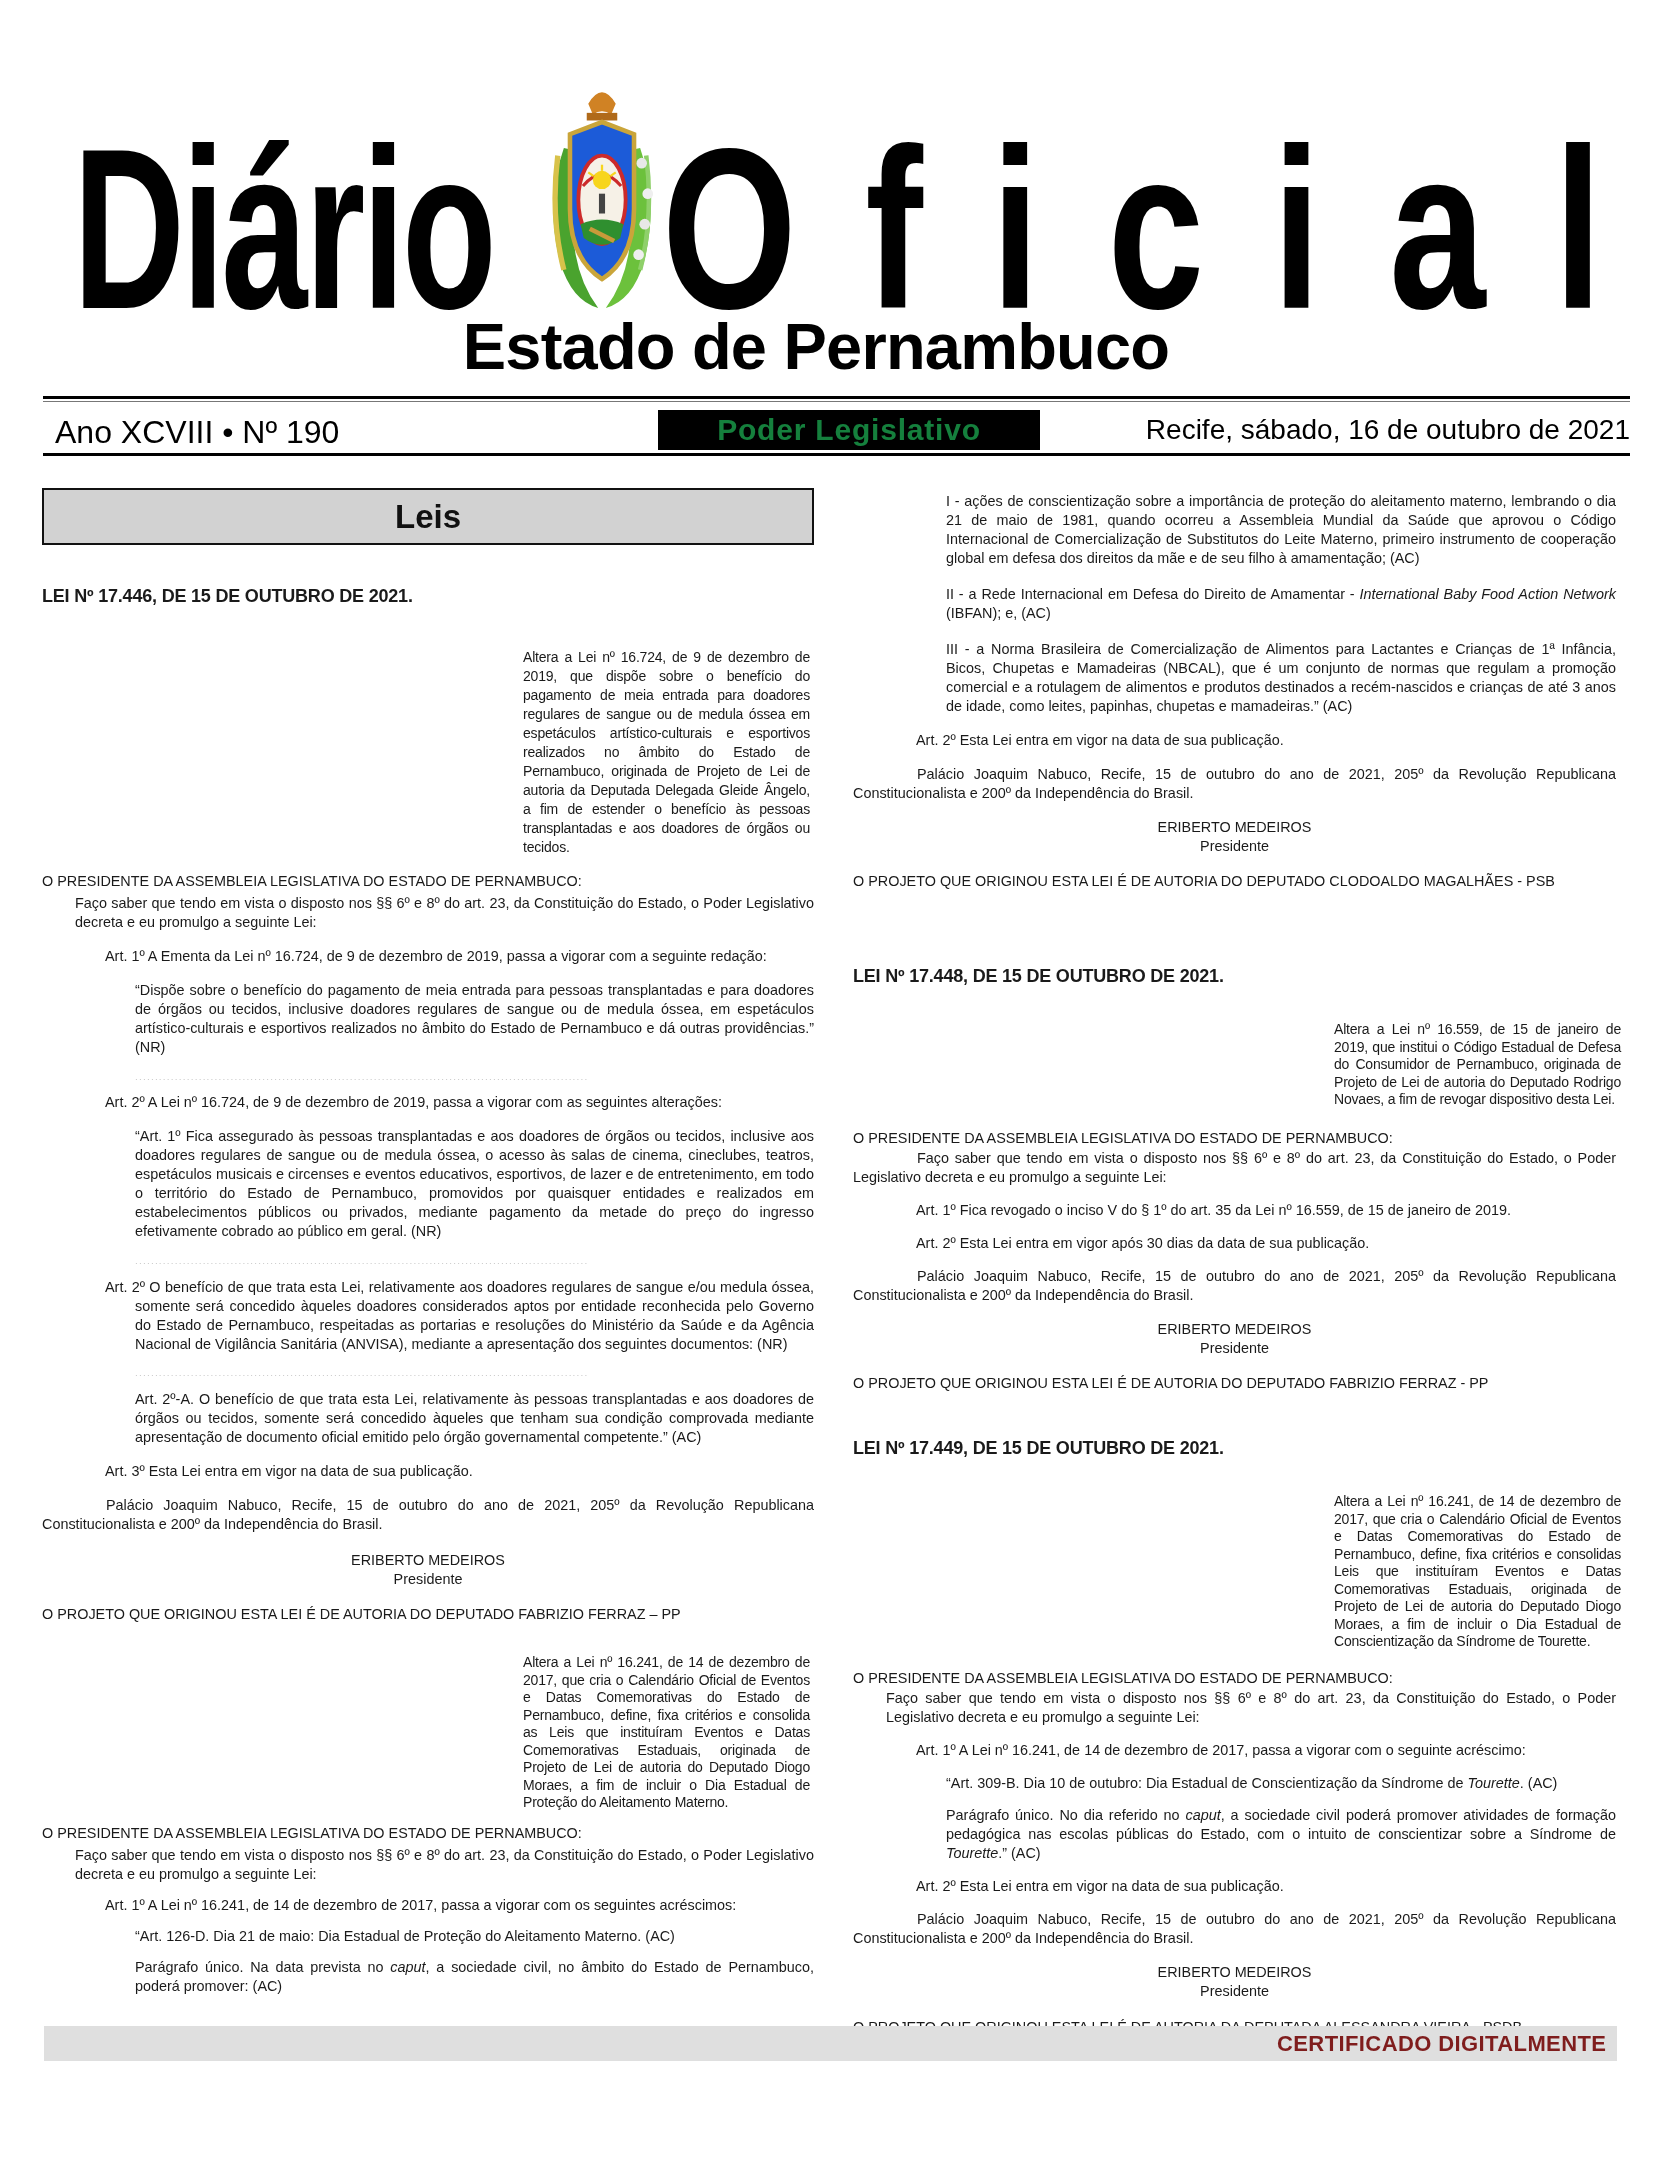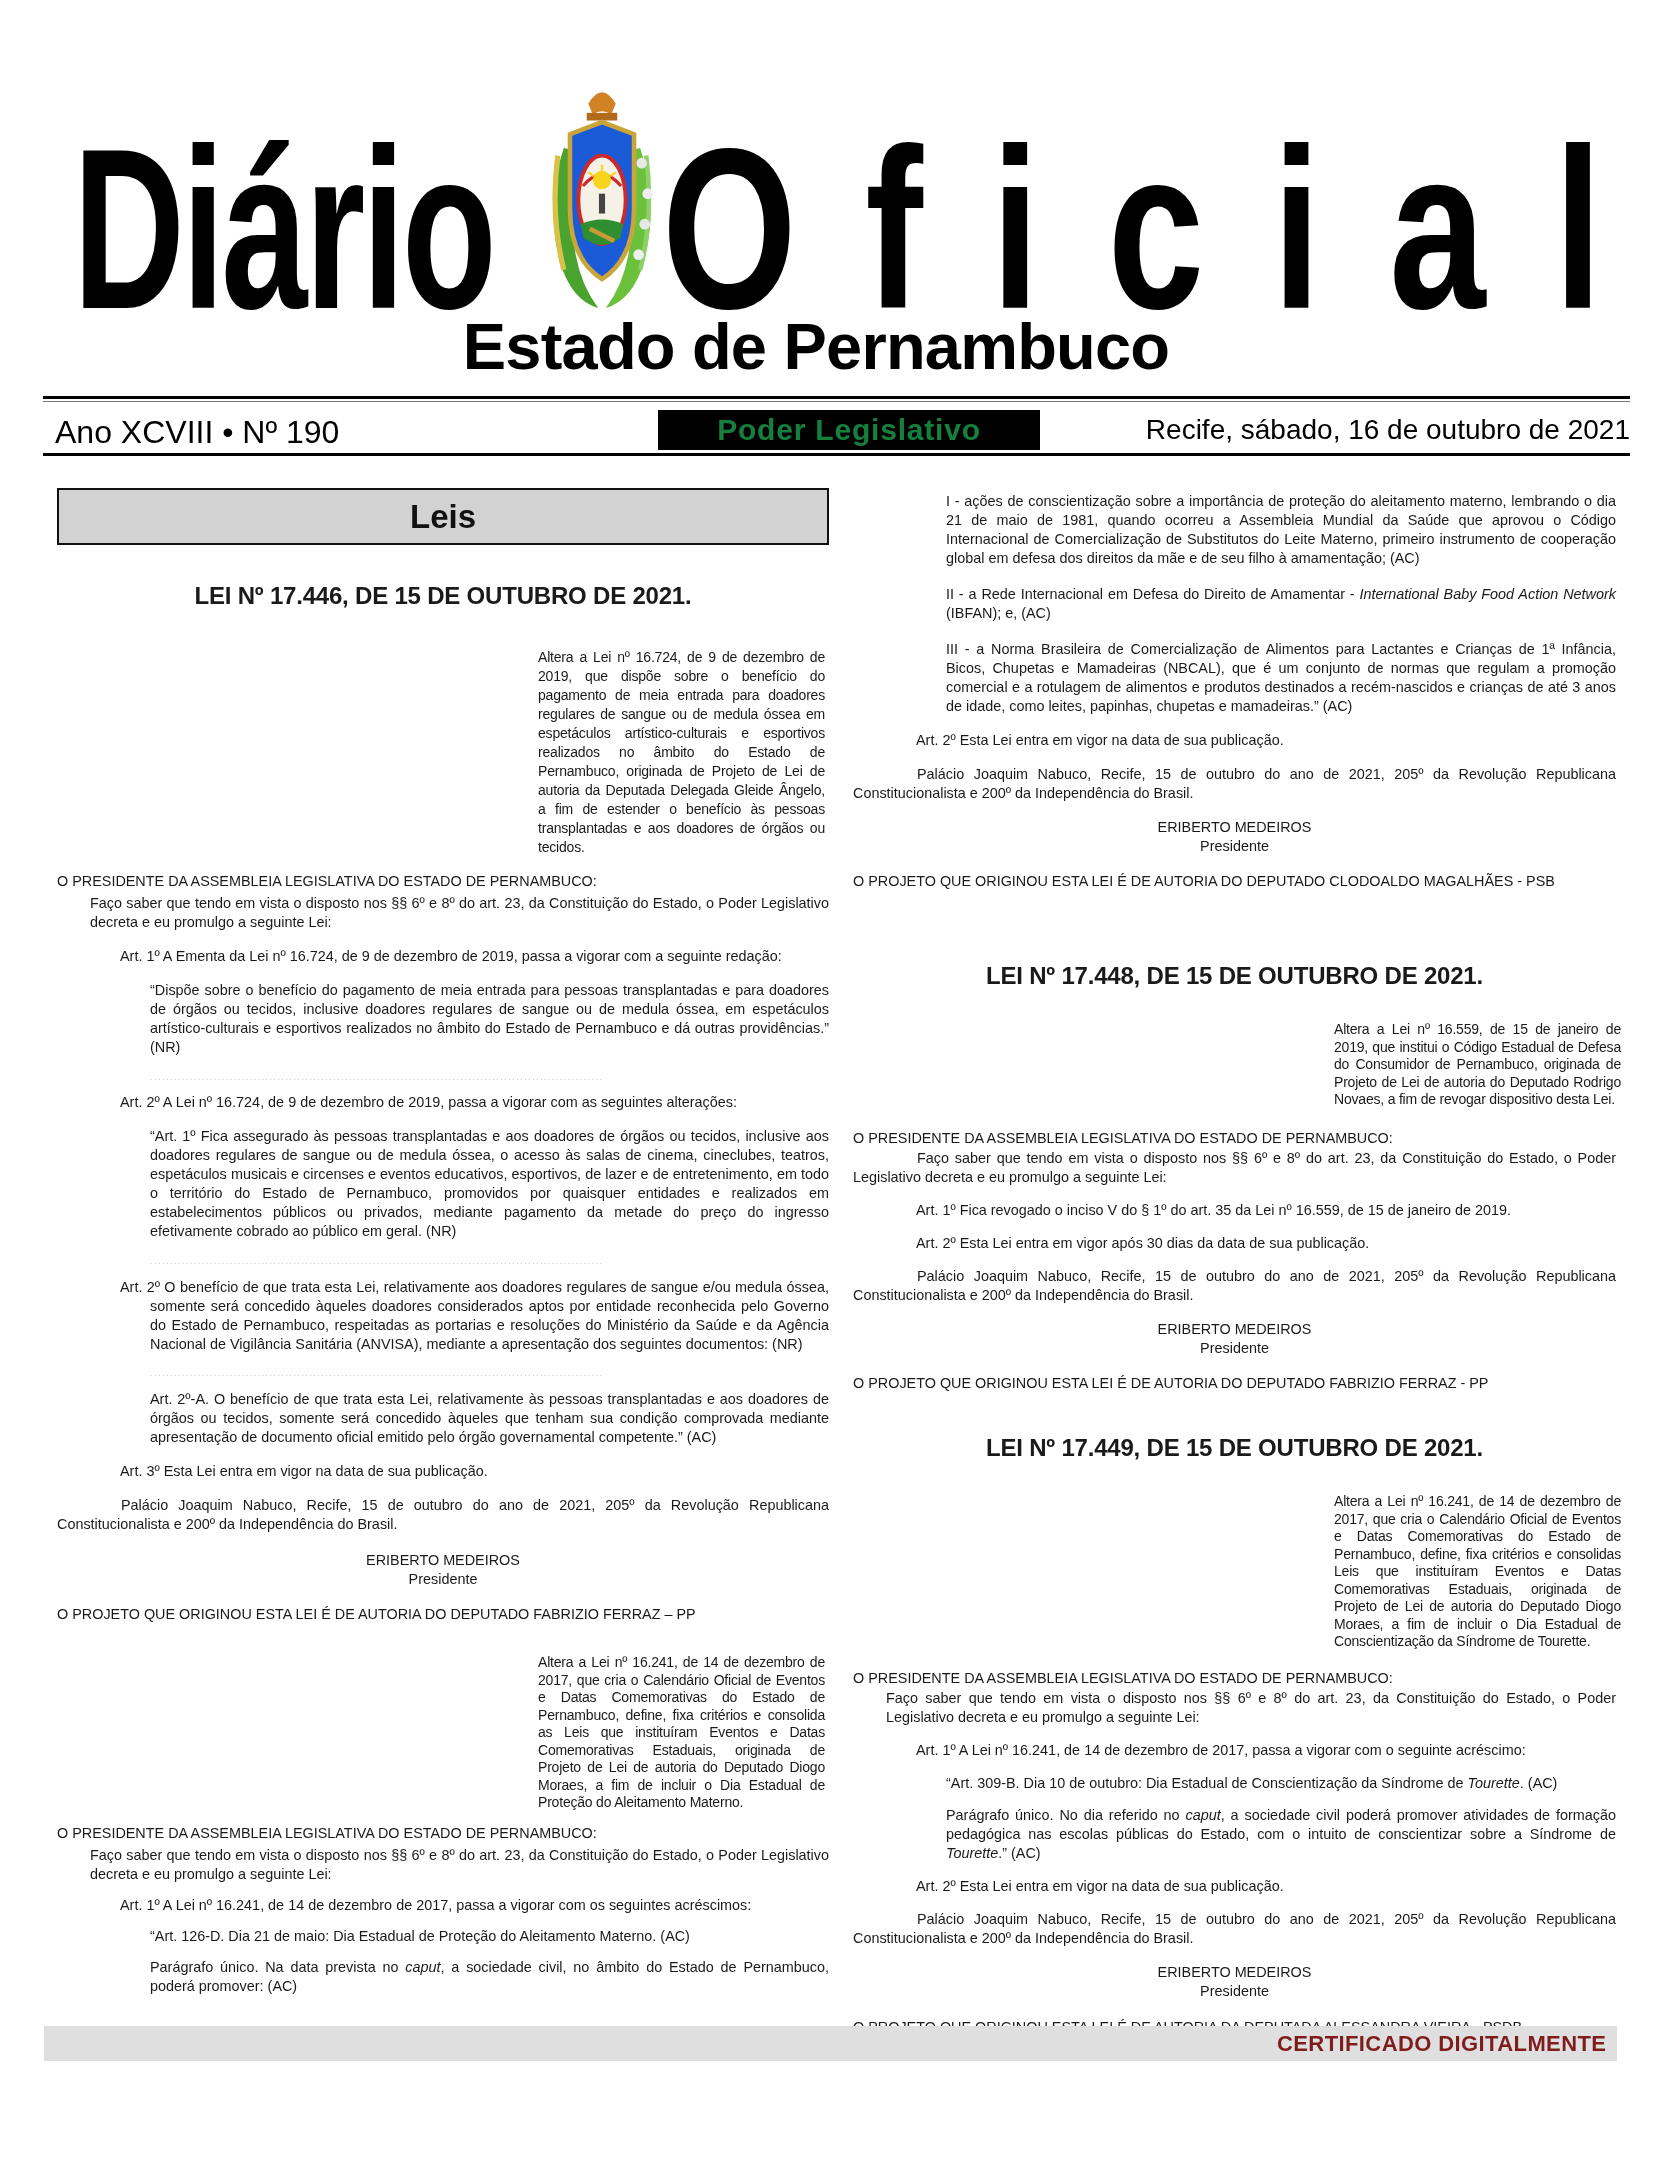--- a/index.html
+++ b/index.html
@@ -19,28 +19,28 @@
   .rule1{position:absolute;left:43px;right:44px;top:396px;height:2.3px;border-top:3.8px solid #000;border-bottom:0.8px solid #777;}
   .rule2{position:absolute;left:43px;right:44px;top:453px;height:0;border-top:3px solid #000;}
   #edition{position:absolute;left:55px;top:414px;font-size:32px;color:#000;}
   #power-box{position:absolute;left:658px;top:410px;width:382px;height:40px;background:#000;
              display:flex;align-items:center;justify-content:center;}
   #power-box span{color:#15803d;font-weight:bold;font-size:30px;letter-spacing:0.8px;}
   #dateline{position:absolute;right:44px;top:414px;font-size:28px;color:#000;}
 
   
   .col{position:absolute;font-size:14.4px;line-height:19px;}
-  #col-left{left:57px;top:488px;width:772px;}
+  #col-left{left:42px;top:488px;width:772px;}
   #col-right{left:853px;top:490px;width:763px;}
 
   .leis-box{box-sizing:border-box;width:100%;height:57px;background:#d2d2d2;border:2.3px solid #111;
             display:flex;align-items:center;justify-content:center;}
   .leis-box span{font-weight:bold;font-size:33px;color:#111;}
 
-  .b-law-title{font-weight:bold;font-size:24px;line-height:26px;text-align:center;letter-spacing:-0.2px;}
+  .b-law-title{font-weight:bold;font-size:18px;line-height:26px;letter-spacing:-0.2px;}
   .b-ementa{margin-left:481px;width:287px;text-align:justify;font-size:14px;letter-spacing:-0.2px;}
   .b-plain{text-align:left;}
   .b-faco{padding-left:33px;text-align:justify;}
   .b-faco-hang{text-indent:64px;text-align:justify;}
   .b-art{padding-left:93px;text-indent:-30px;text-align:justify;}
   .b-quote{padding-left:93px;text-align:justify;}
   .b-palacio{text-indent:64px;text-align:justify;}
   .b-sign-name,.b-sign-role{text-align:center;}
   .b-dots{margin-left:93px;width:453px;height:12px;overflow:hidden;white-space:nowrap;
           font-size:10px;letter-spacing:1.2px;color:#222;}

